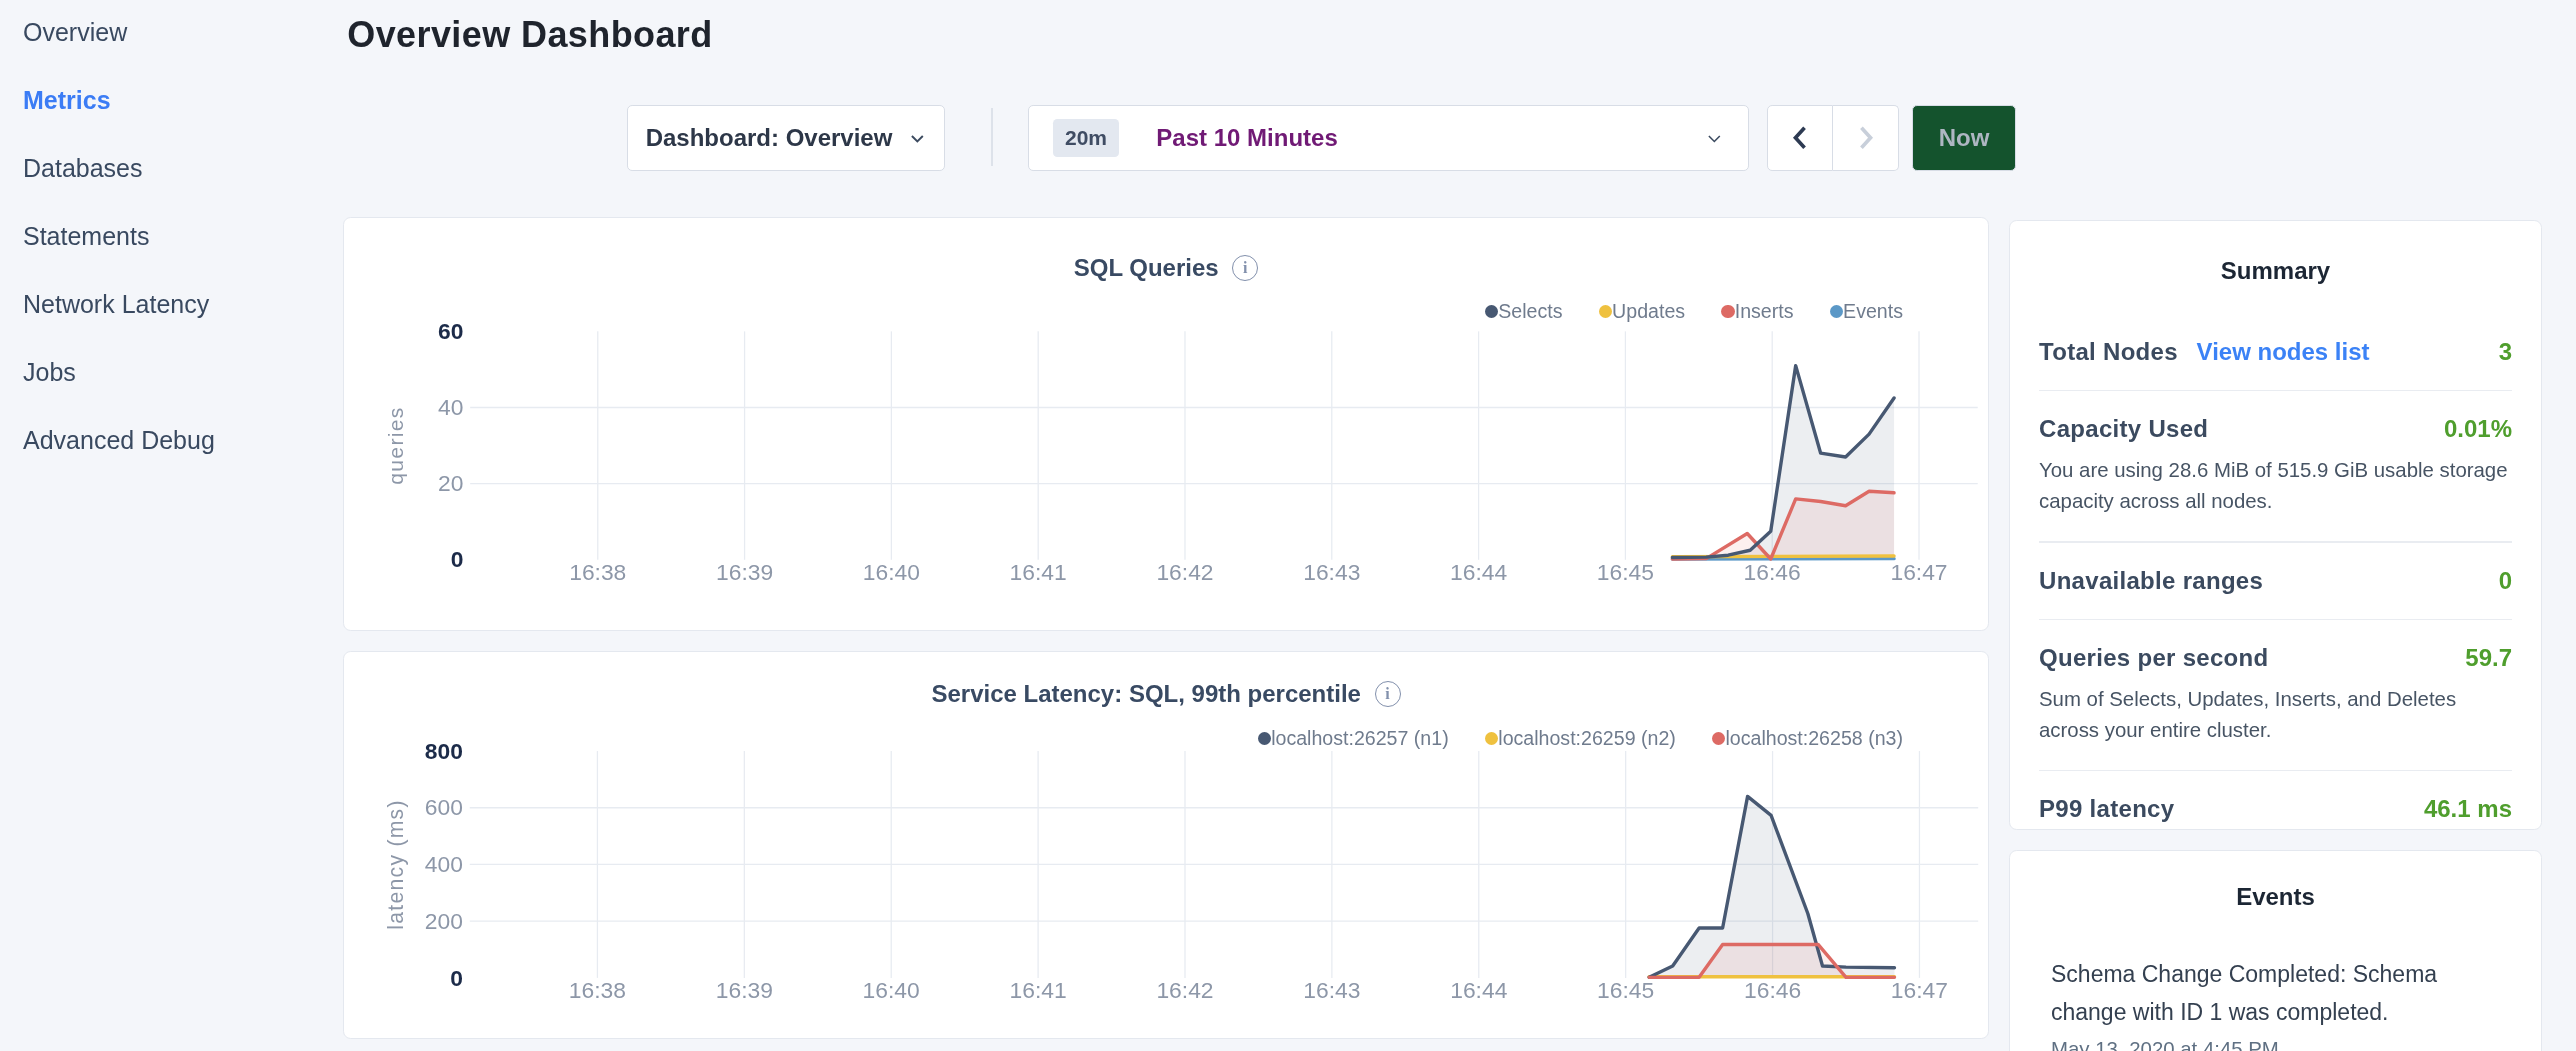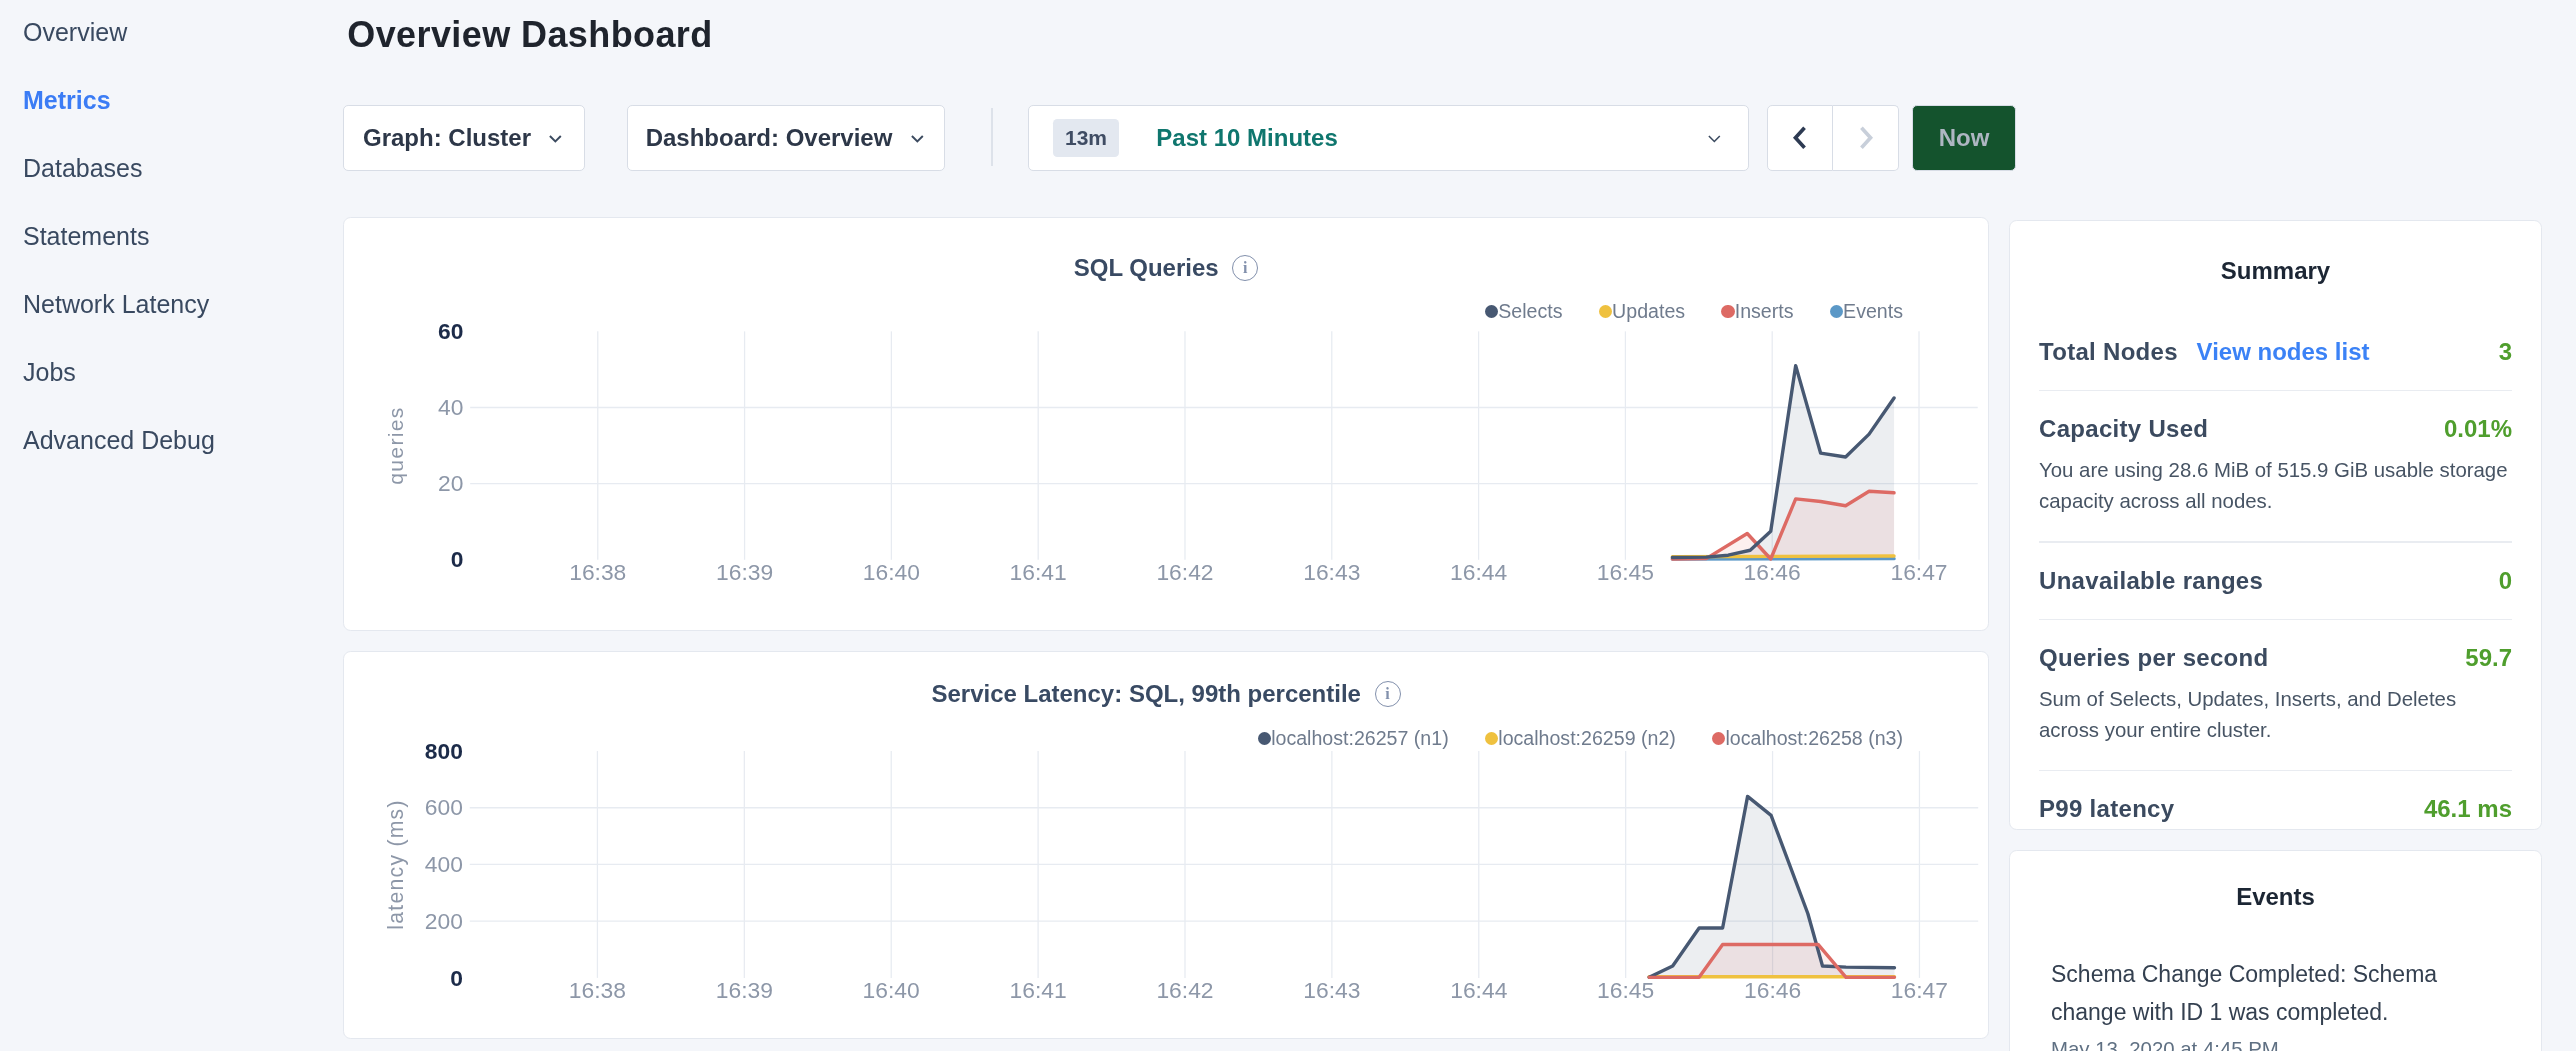--- a/index.html
+++ b/index.html
@@ -27,21 +27,21 @@
     border-radius:5.1px; display:flex; align-items:center; justify-content:center;
     font-size:24px; font-weight:700; color:#2d3748; cursor:pointer; gap:15.3px;
   }
   .chev { width:18.7px; height:18.7px; stroke:#3b4a5f; stroke-width:2.5; fill:none; }
   .divider-v { position:absolute; left:648px; top:3.4px; height:58px; width:1.7px; background:#dde2ea; }
   .time-box { left:685px; width:721px; justify-content:flex-start; padding:0 24px; }
   .time-badge {
     background:#e3e8f0; border-radius:4.3px; padding:6.8px 12px; font-size:21px; font-weight:700;
     color:#3f4c63; margin-right:22px;
   }
-  .time-label { flex:1; text-align:left; font-size:24px; font-weight:700; color:#0f766e; }
+  .time-label { flex:1; text-align:left; font-size:24px; font-weight:700; color:#701a75; }
   .arrow-group { position:absolute; left:1424px; top:0; width:133px; height:66px; display:flex; }
   .arrow-btn {
     width:66px; height:66px; background:#fff; border:1.3px solid #d8dde6;
     display:flex; align-items:center; justify-content:center; cursor:pointer;
   }
   .arrow-btn.prev { border-radius:5.1px 0 0 5.1px; }
   .arrow-btn.next { border-radius:0 5.1px 5.1px 0; border-left:none; cursor:default; }
   .arrow-btn .chev { width:22px; height:25.5px; stroke-width:4; }
   .arrow-btn.prev .chev { stroke:#2d3a52; }
   .arrow-btn.next .chev { stroke:#c8cfda; }
@@ -99,35 +99,29 @@
   <a>Statements</a>
   <a>Network Latency</a>
   <a>Jobs</a>
   <a>Advanced Debug</a>
 </nav>
 
 <main class="main">
   <h1 class="page-title">Overview Dashboard</h1>
 
   <div class="controls">
-    <div class="ctl-box" style="left:0; width:242px;">
-      <span>Graph: Cluster</span>
-      <svg class="chev" viewBox="0 0 24 24">
-          <polyline points="5,9 12,16 19,9"></polyline>
-        </svg>
-    </div>
     <div class="ctl-box" style="left:284px; width:318px;">
       <span>Dashboard: Overview</span>
       <svg class="chev" viewBox="0 0 24 24">
           <polyline points="5,9 12,16 19,9"></polyline>
         </svg>
     </div>
     <div class="divider-v"></div>
     <div class="ctl-box time-box">
-      <span class="time-badge">13m</span>
+      <span class="time-badge">20m</span>
       <span class="time-label">Past 10 Minutes</span>
       <svg class="chev" viewBox="0 0 24 24" style="stroke-width:2;">
           <polyline points="5,9 12,16 19,9"></polyline>
         </svg>
     </div>
     <div class="arrow-group">
       <div class="arrow-btn prev">
         <svg class="chev" viewBox="0 0 24 28">
             <polyline points="17,3 7,14 17,25"></polyline>
           </svg>

